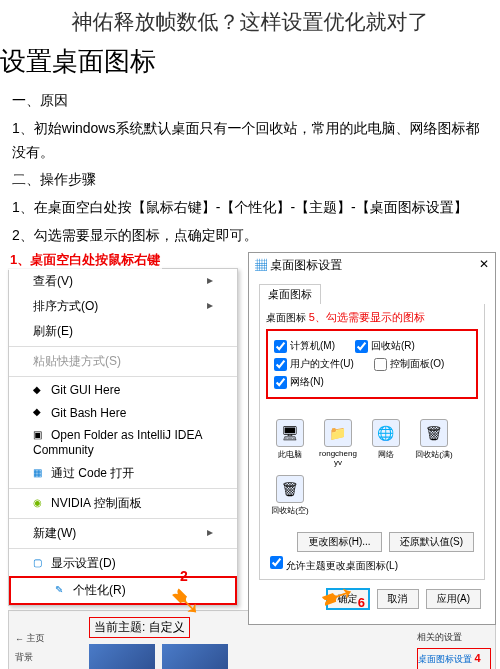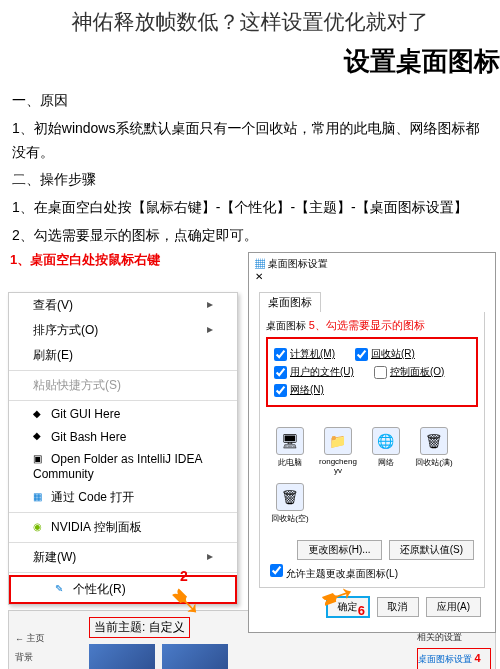--- a/index.html
+++ b/index.html
@@ -1,34 +1,34 @@
 <!DOCTYPE html>
 <html><head>
   <meta charset="utf-8">
   <style>
     * { margin: 0; padding: 0; box-sizing: border-box; }
     body { font-family: "Microsoft YaHei", sans-serif; width: 500px; background: #fff; }
     .page-title { text-align: center; font-size: 21px; padding: 8px 0 4px; color: #333; }
-    .section-title { text-align: right; font-size: 26px; font-weight: bold; padding: 4px 0 8px; }
+    .section-title { text-align: left; font-size: 26px; font-weight: normal; padding: 4px 0 8px; }
     .body-text { font-size: 14px; line-height: 1.7; padding: 2px 12px; }
-    .context-menu { position: absolute; left: 8px; top: 18px; width: 230px; background: #fff; border: 1px solid #ccc; font-size: 12px; z-index: 2; box-shadow: 2px 2px 4px rgba(0,0,0,0.2); margin-top: 24px; }
+    .context-menu { position: absolute; left: 8px; top: 18px; width: 230px; background: #fff; border: 1px solid #ccc; font-size: 12px; z-index: 2; box-shadow: 2px 2px 4px rgba(0,0,0,0.2); }
     .menu-item { padding: 4px 24px; cursor: default; }
     .menu-item.arrow::after { content: "▸"; float: right; color: #555; }
     .menu-item.disabled { color: #999; }
     .menu-item.highlighted { border: 2px solid #e00; padding-left: 44px; }
     .menu-sep { height: 1px; background: #ddd; margin: 2px 0; }
     .menu-icon { display: inline-block; width: 14px; height: 14px; margin-right: 4px; vertical-align: middle; font-size: 10px; }
     .annotation-1 { position: absolute; left: 8px; top: 0; color: #e00; font-size: 13px; font-weight: bold; z-index: 3; background: rgba(255,255,255,0.8); padding: 1px 2px; }
     .annotation-2 { position: absolute; left: 180px; top: 318px; color: #e00; font-size: 14px; font-weight: bold; z-index: 5; }
     .dialog { position: absolute; right: 4px; top: 2px; width: 248px; background: #fff; border: 1px solid #999; font-size: 11px; z-index: 1; }
-    .dialog-title { padding: 4px 6px; font-size: 10px; display: flex; justify-content: space-between; flex-direction: column; }
+    .dialog-title { padding: 4px 6px; font-size: 12px; display: flex; justify-content: space-between; }
     .dialog-body { padding: 6px 10px; }
     .tab-label { border: 1px solid #ccc; border-bottom: none; padding: 2px 8px; display: inline-block; font-size: 11px; }
     .checkbox-group { border: 2px solid #e00; padding: 6px; margin: 4px 0; }
-    .checkbox-row { display: flex; gap: 20px; text-decoration: underline; }
+    .checkbox-row { display: flex; gap: 20px; }
     .chk-item { font-size: 10px; padding: 2px 0; white-space: nowrap; }
     .chk-item input { margin-right: 3px; vertical-align: middle; }
     .annotation-5 { color: #e00; font-size: 11px; font-weight: normal; }
     .icon-row { display: flex; gap: 8px; padding: 16px 4px 12px; justify-content: flex-start; flex-wrap: wrap; }
     .desktop-icon { width: 40px; text-align: center; font-size: 8px; }
     .desktop-icon .ico { width: 28px; height: 28px; margin: 0 auto 2px; background: #e8f0ff; border: 1px solid #aaa; border-radius: 3px; display: flex; align-items: center; justify-content: center; font-size: 14px; }
     .dlg-btns { text-align: right; padding: 8px 4px; }
     .dlg-btn { border: 1px solid #aaa; padding: 2px 10px; font-size: 10px; margin-left: 4px; background: #f5f5f5; cursor: pointer; }
     .dlg-btn.ok { border: 2px solid #0ea5e9; }
     .allow-chk { font-size: 10px; padding: 6px 4px; }
@@ -72,20 +72,21 @@
     <div class="menu-sep"></div>
     <div class="menu-item"><span class="menu-icon">◆</span><span>Git GUI Here</span></div>
     <div class="menu-item"><span class="menu-icon">◆</span><span>Git Bash Here</span></div>
     <div class="menu-item"><span class="menu-icon">▣</span><span>Open Folder as IntelliJ IDEA Community</span></div>
     <div class="menu-item"><span class="menu-icon" style="color:#0078d4">▦</span><span>通过 Code 打开</span></div>
     <div class="menu-sep"></div>
     <div class="menu-item"><span class="menu-icon" style="color:#76b900">◉</span><span>NVIDIA 控制面板</span></div>
     <div class="menu-sep"></div>
     <div class="menu-item arrow">新建(W)</div>
     <div class="menu-sep"></div>
+    <div class="menu-item"><span class="menu-icon" style="color:#0078d4">▢</span><span>显示设置(D)</span></div>
     <div class="menu-item highlighted"><span class="menu-icon" style="color:#0078d4">✎</span><span>个性化(R)</span></div>
   </div>
 
   <div class="annotation-2">2</div>
 
   <div class="dialog">
     <div class="dialog-title">
       <span><span style="color:#0078d4">▦</span> <span>桌面图标设置</span></span>
       <span style="cursor:pointer">✕</span>
     </div>

